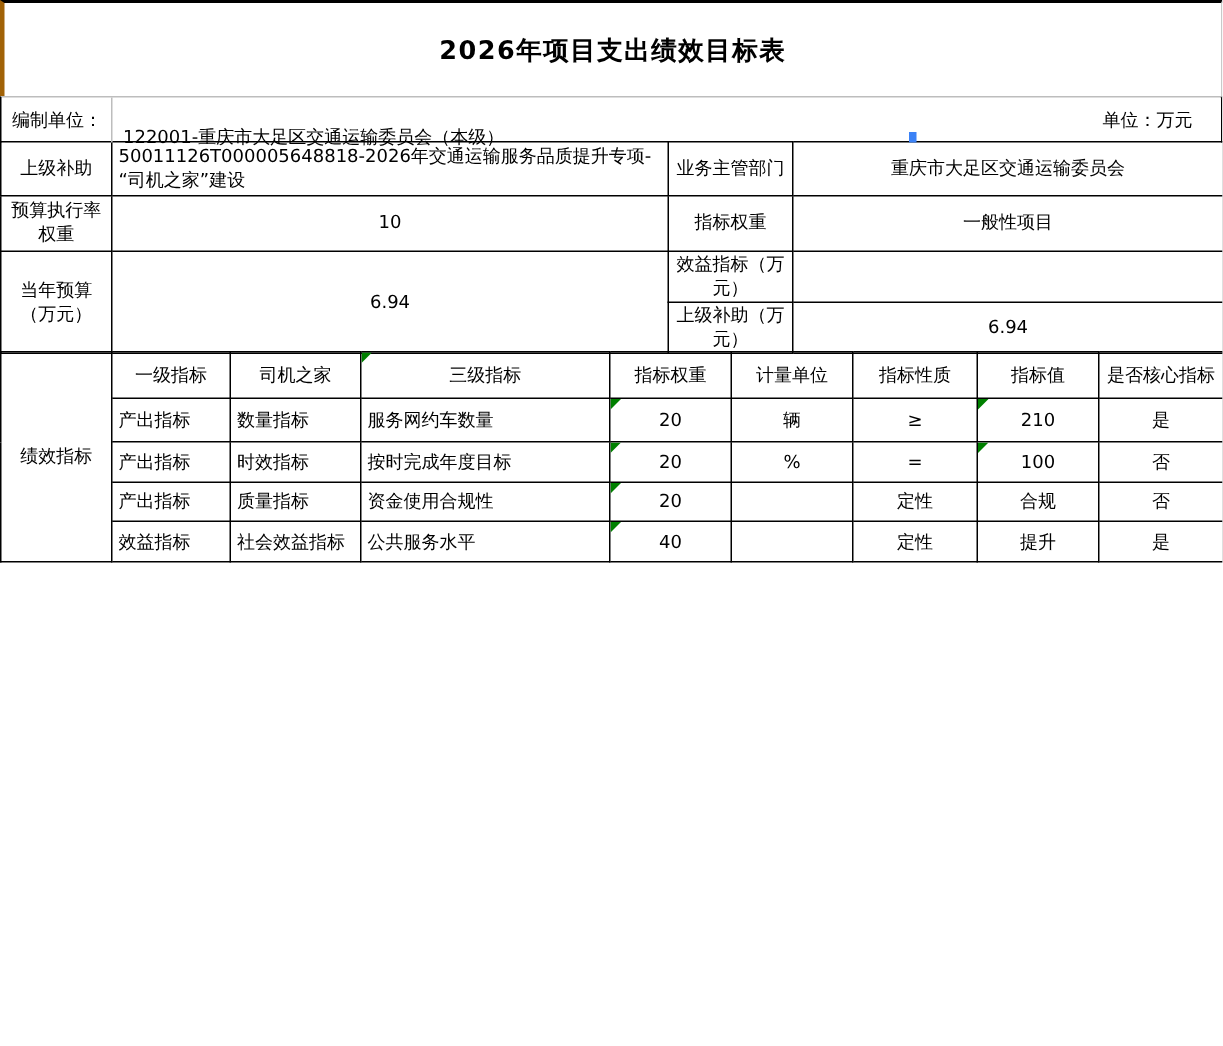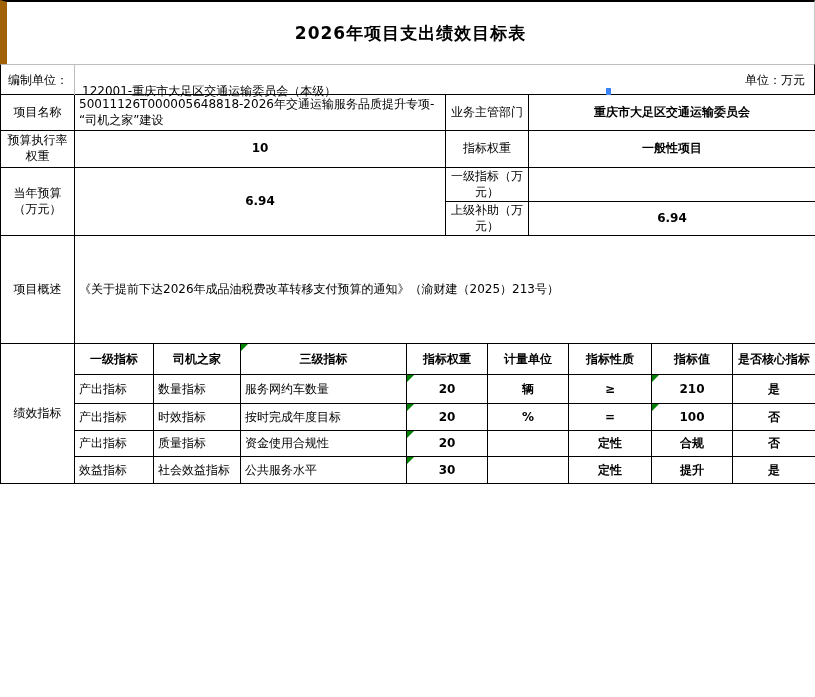--- a/index.html
+++ b/index.html
@@ -8,50 +8,50 @@
     width: 815px; height: 697px;
     font-family: "DejaVu Sans", "Liberation Sans", sans-serif;
     color: #000; font-size: 12px;
   }
   .sheet { width: 815px; height: 697px; background: #fff; overflow: hidden; }
 
   
   .title-block {
     height: 64px;
     border-top: 2px solid #000;
-    border-left: 7px solid #a16207;
+    border-left: 3px solid #a16207;
     border-right: 1px solid #c9c9c9;
     display: flex; align-items: center; justify-content: center;
   }
   .title-text { font-size: 17px; font-weight: bold; letter-spacing: 1px; }
 
   
   .header-row {
     height: 31px; display: flex; align-items: stretch;
     border-top: 1px solid #bdbdbd;
     border-left: 1px solid #000;
     border-right: 1px solid #000;
   }
   .header-row .hcell { display: flex; align-items: center; }
   .hcell-label { width: 74px; padding-left: 7px; border-right: 1px solid #bdbdbd; }
   .hcell-value { flex: 1; padding-left: 7px; border-right: 5px solid #3b82f6; margin-top: 23px; }
-  .hcell-unit { width: 203px; justify-content: flex-end; padding-right: 9px; text-align: center; }
+  .hcell-unit { width: 203px; justify-content: flex-end; padding-right: 19px; text-align: center; }
 
   
   table { border-collapse: collapse; table-layout: fixed; width: 815px; margin-top: -1px; }
   td {
     border: 1px solid #000;
     font-size: 12px; line-height: 1.3;
     padding: 1px 4px;
     vertical-align: middle;
     overflow: hidden;
     position: relative;
     word-break: break-all;
   }
-  .c { text-align: center; font-weight: bold; }
+  .c { text-align: center; }
   .l { text-align: left; margin-left: 28px; }
   .lbl { text-align: center; }
 
   tr.h36 { height: 36px; }
   tr.h37 { height: 37px; margin-left: 18px; }
   tr.h32 { height: 32px; }
   tr.h33 { height: 33px; }
   tr.h108 { height: 108px; }
   tr.h107 { height: 107px; }
   tr.h109 { height: 109px; }
@@ -85,54 +85,50 @@
 
   <table>
     <colgroup>
         <col style="width:74px">
         <col style="width:371px">
         <col style="width:83px">
         <col style="width:287px">
       </colgroup>
     <tbody>
         <tr class="h36">
-      <td class="lbl">项目名称</td>
+      <td class="lbl">上级补助</td>
       <td class="l">50011126T000005648818-2026年交通运输服务品质提升专项-“司机之家”建设</td>
       <td class="lbl">业务主管部门</td>
       <td class="c">重庆市大足区交通运输委员会</td>
     </tr>
     <tr class="h37">
       <td class="lbl">预算执行率权重</td>
       <td class="c">10</td>
       <td class="lbl">指标权重</td>
       <td class="c">一般性项目</td>
     </tr>
     <tr class="h32">
       <td class="lbl" rowspan="2">当年预算（万元）</td>
       <td class="c" rowspan="2">6.94</td>
-      <td class="lbl">一级指标（万元）</td>
+      <td class="lbl">效益指标（万元）</td>
       <td class="c"></td>
     </tr>
     <tr class="h33">
       <td class="lbl">上级补助（万元）</td>
       <td class="c">6.94</td>
     </tr>
   </tbody>
     </table>
 
   <table>
     <colgroup>
         <col style="width:74px">
         <col style="width:741px">
       </colgroup>
     <tbody>
-        <tr class="h108">
-      <td class="lbl">项目概述</td>
-      <td class="l">《关于提前下达2026年成品油税费改革转移支付预算的通知》（渝财建（2025）213号）</td>
-    </tr>
   </tbody>
     </table>
 
   <table>
     <colgroup>
       <col style="width:74px">
         <col style="width:79px">
         <col style="width:87px">
         <col style="width:166px">
       <col style="width:81px">
@@ -180,21 +176,21 @@
       <td class="c"><span class="flag"></span><span>20</span></td>
       <td class="c"></td>
       <td class="c">定性</td>
       <td class="c">合规</td>
       <td class="c">否</td>
     </tr>
     <tr class="h27">
       <td class="l">效益指标</td>
       <td class="l">社会效益指标</td>
       <td class="l">公共服务水平</td>
-      <td class="c"><span class="flag"></span><span>30</span></td>
+      <td class="c"><span class="flag"></span><span>40</span></td>
       <td class="c"></td>
       <td class="c">定性</td>
       <td class="c">提升</td>
       <td class="c">是</td>
     </tr>
   </tbody>
     </table>
 
 </div>
 

